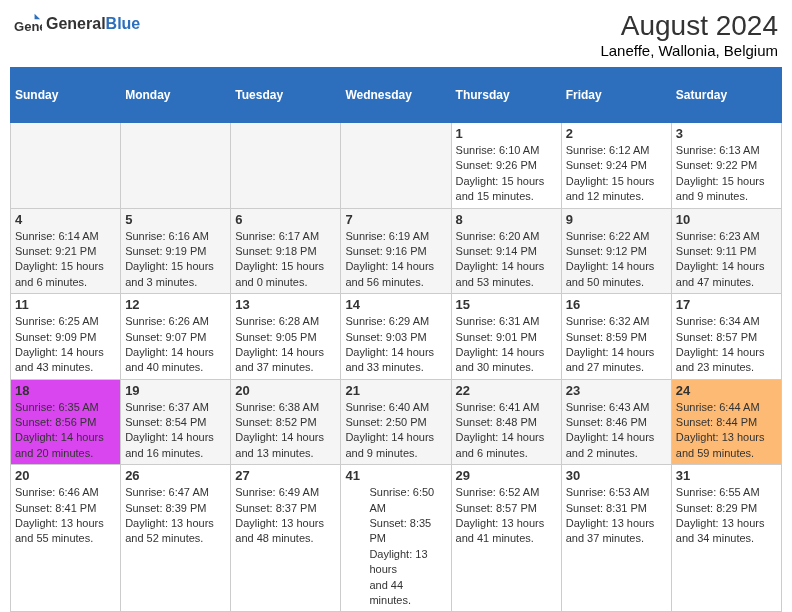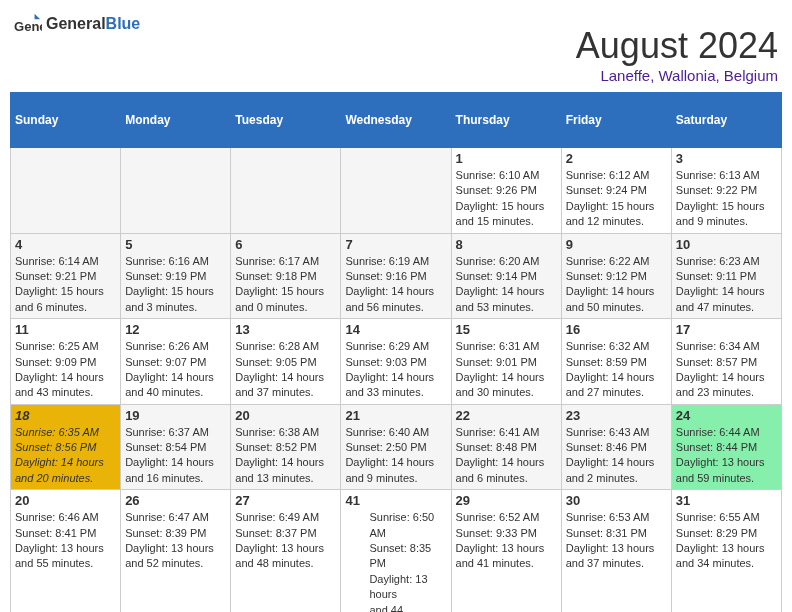--- a/index.html
+++ b/index.html
@@ -23,28 +23,27 @@
       gap: 4px;
     }
     .logo-icon {
       width: 28px;
       height: 28px;
     }
     .title-block {
       text-align: right;
     }
     .month-year {
-      font-size: 36px;
+      font-size: 28px;
       color: #333;
       font-weight: normal;
-      margin-top: 15px;
     }
     .location {
       font-size: 15px;
-      color: #4c1d95;
+      color: #000000;
     }
     table {
       width: 100%;
       border-collapse: collapse;
       table-layout: fixed;
     }
     th {
       background-color: #2d6fbd;
       color: #fff;
       font-size: 12px;
@@ -237,21 +236,21 @@
         </td>
         <td>
           <div class="day-num">17</div>
           <div class="day-info" style="white-space: pre-line;">Sunrise: 6:34 AM
 Sunset: 8:57 PM
 Daylight: 14 hours
 and 23 minutes.</div>
         </td>
       </tr>
       <tr>
-        <td style="background: #eab308; font-style: italic;">
+        <td style="background: #d946ef;">
           <div class="day-num">18</div>
           <div class="day-info" style="white-space: pre-line;">Sunrise: 6:35 AM
 Sunset: 8:56 PM
 Daylight: 14 hours
 and 20 minutes.</div>
         </td>
         <td style="background: rgb(245, 245, 245);">
           <div class="day-num">19</div>
           <div class="day-info" style="white-space: pre-line;">Sunrise: 6:37 AM
 Sunset: 8:54 PM
@@ -279,21 +278,21 @@
 Daylight: 14 hours
 and 6 minutes.</div>
         </td>
         <td style="background: rgb(245, 245, 245);">
           <div class="day-num">23</div>
           <div class="day-info" style="white-space: pre-line;">Sunrise: 6:43 AM
 Sunset: 8:46 PM
 Daylight: 14 hours
 and 2 minutes.</div>
         </td>
-        <td style="background: #86efac;">
+        <td style="background: #fdba74;">
           <div class="day-num">24</div>
           <div class="day-info" style="white-space: pre-line;">Sunrise: 6:44 AM
 Sunset: 8:44 PM
 Daylight: 13 hours
 and 59 minutes.</div>
         </td>
       </tr>
       <tr>
         <td>
           <div class="day-num">20</div>
@@ -319,21 +318,21 @@
         <td>
           <div class="day-num">41</div>
           <div class="day-info" style="white-space: pre-line; margin-left: 24px;">Sunrise: 6:50 AM
 Sunset: 8:35 PM
 Daylight: 13 hours
 and 44 minutes.</div>
         </td>
         <td>
           <div class="day-num">29</div>
           <div class="day-info" style="white-space: pre-line;">Sunrise: 6:52 AM
-Sunset: 9:33 PM
+Sunset: 8:57 PM
 Daylight: 13 hours
 and 41 minutes.</div>
         </td>
         <td>
           <div class="day-num">30</div>
           <div class="day-info" style="white-space: pre-line;">Sunrise: 6:53 AM
 Sunset: 8:31 PM
 Daylight: 13 hours
 and 37 minutes.</div>
         </td>

